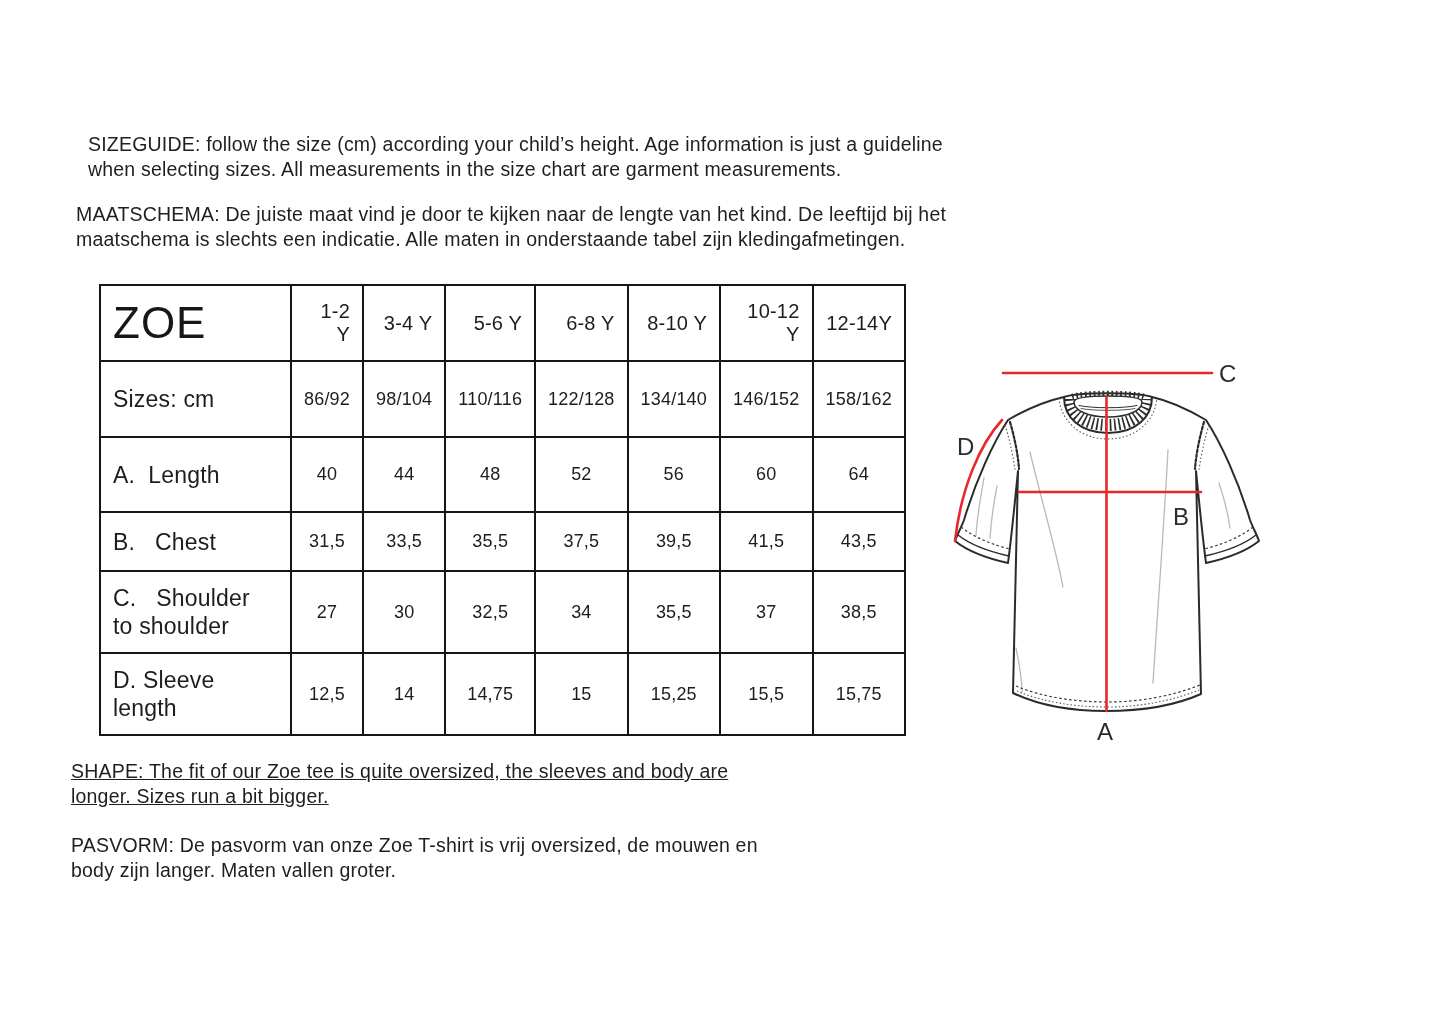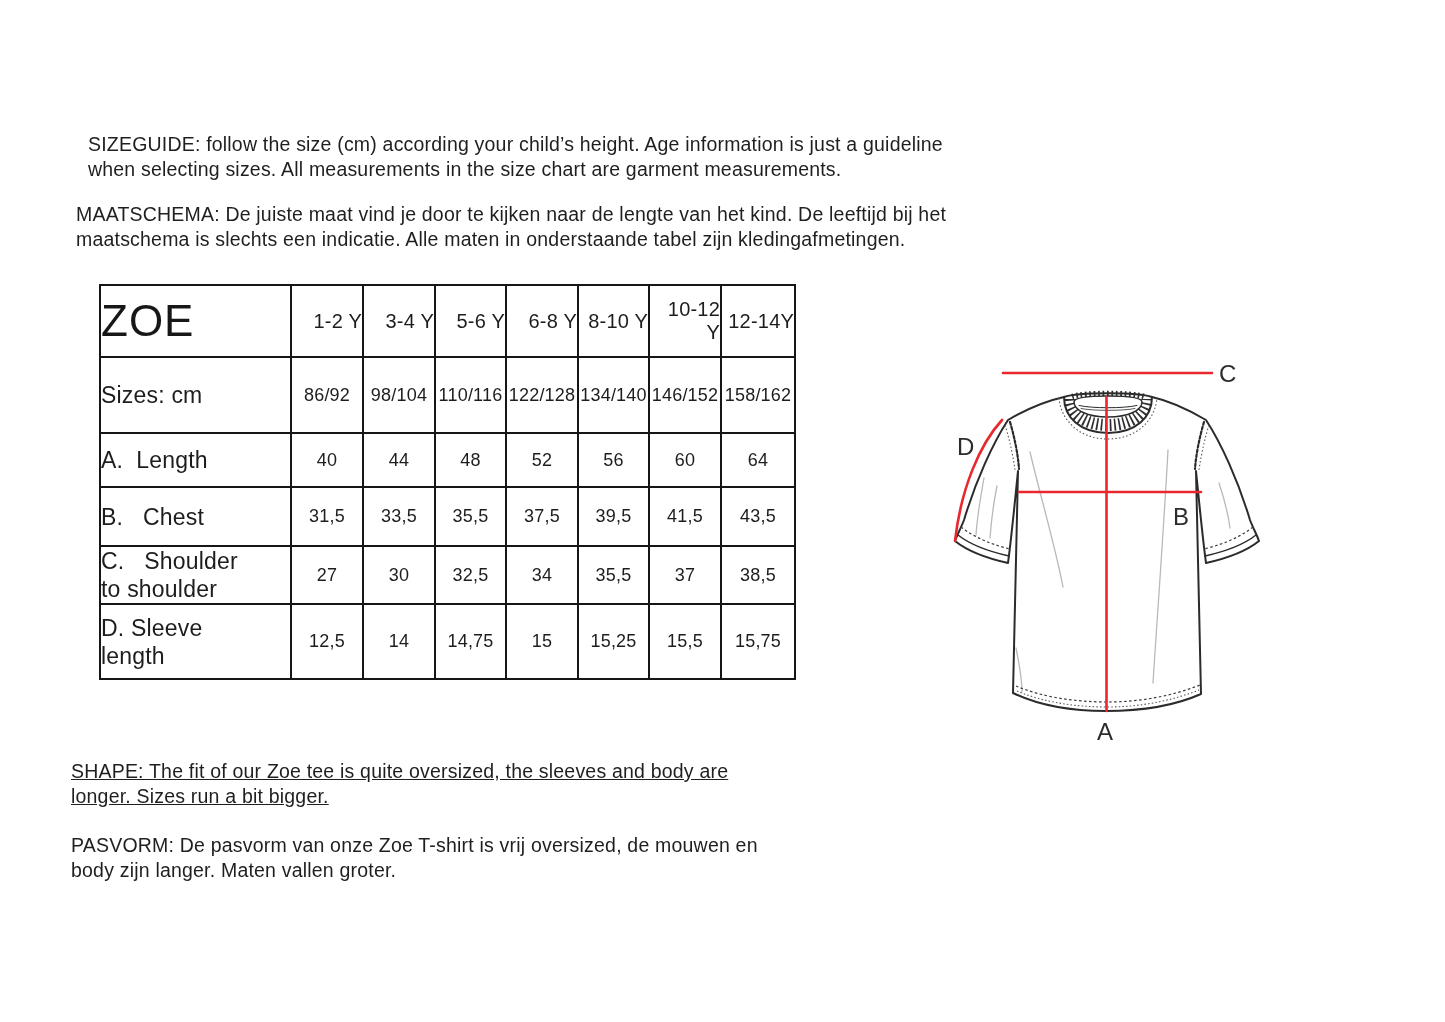--- a/index.html
+++ b/index.html
@@ -12,21 +12,21 @@
     white-space:pre-wrap;color:#1f1f1f;
   }
   #p-sizeguide{left:71px;top:132px;margin-left:17px;}
   #p-maatschema{left:76px;top:202px;}
   #p-shape{left:71px;top:759px;text-decoration:underline;}
   #p-pasvorm{left:71px;top:833px;}
 
   table.size-table{
     position:absolute;left:99px;top:284px;border-collapse:collapse;table-layout:fixed;
   }
-  .size-table td{border:2px solid #161616;vertical-align:middle;padding:0;}
+  .size-table td{border:2px solid #161616;vertical-align:middle;padding:12px;}
   .cell-title{font-size:44px;letter-spacing:1px;padding-left:27px;color:#171717;}
   .cell-age{font-size:20px;text-align:right;letter-spacing:0.2px;}
   .cell-label{font-size:23px;padding-left:21px;line-height:28px;white-space:pre-wrap;letter-spacing:0.2px;}
   .cell-val{font-size:18px;text-align:center;letter-spacing:0.2px;}
 
   .diagram-box{position:absolute;left:920px;top:340px;width:400px;height:420px;}
 
   .outline{fill:#ffffff;stroke:#2b2b2b;stroke-width:2;stroke-linejoin:round;stroke-linecap:round;}
   .thin{fill:none;stroke:#2b2b2b;stroke-width:1.5;stroke-linecap:round;}
   .thin2{fill:none;stroke:#2b2b2b;stroke-width:2;stroke-linecap:round;}
@@ -75,21 +75,21 @@
     <tr style="height:76px">
       <td class="cell-label">Sizes: cm</td>
       <td class="cell-val">86/92</td>
       <td class="cell-val">98/104</td>
       <td class="cell-val">110/116</td>
       <td class="cell-val">122/128</td>
       <td class="cell-val">134/140</td>
       <td class="cell-val">146/152</td>
       <td class="cell-val">158/162</td>
     </tr>
-    <tr style="height:54px">
+    <tr style="height:75px">
       <td class="cell-label">A.  Length</td>
       <td class="cell-val">40</td>
       <td class="cell-val">44</td>
       <td class="cell-val">48</td>
       <td class="cell-val">52</td>
       <td class="cell-val">56</td>
       <td class="cell-val">60</td>
       <td class="cell-val">64</td>
     </tr>
     <tr style="height:59px">

